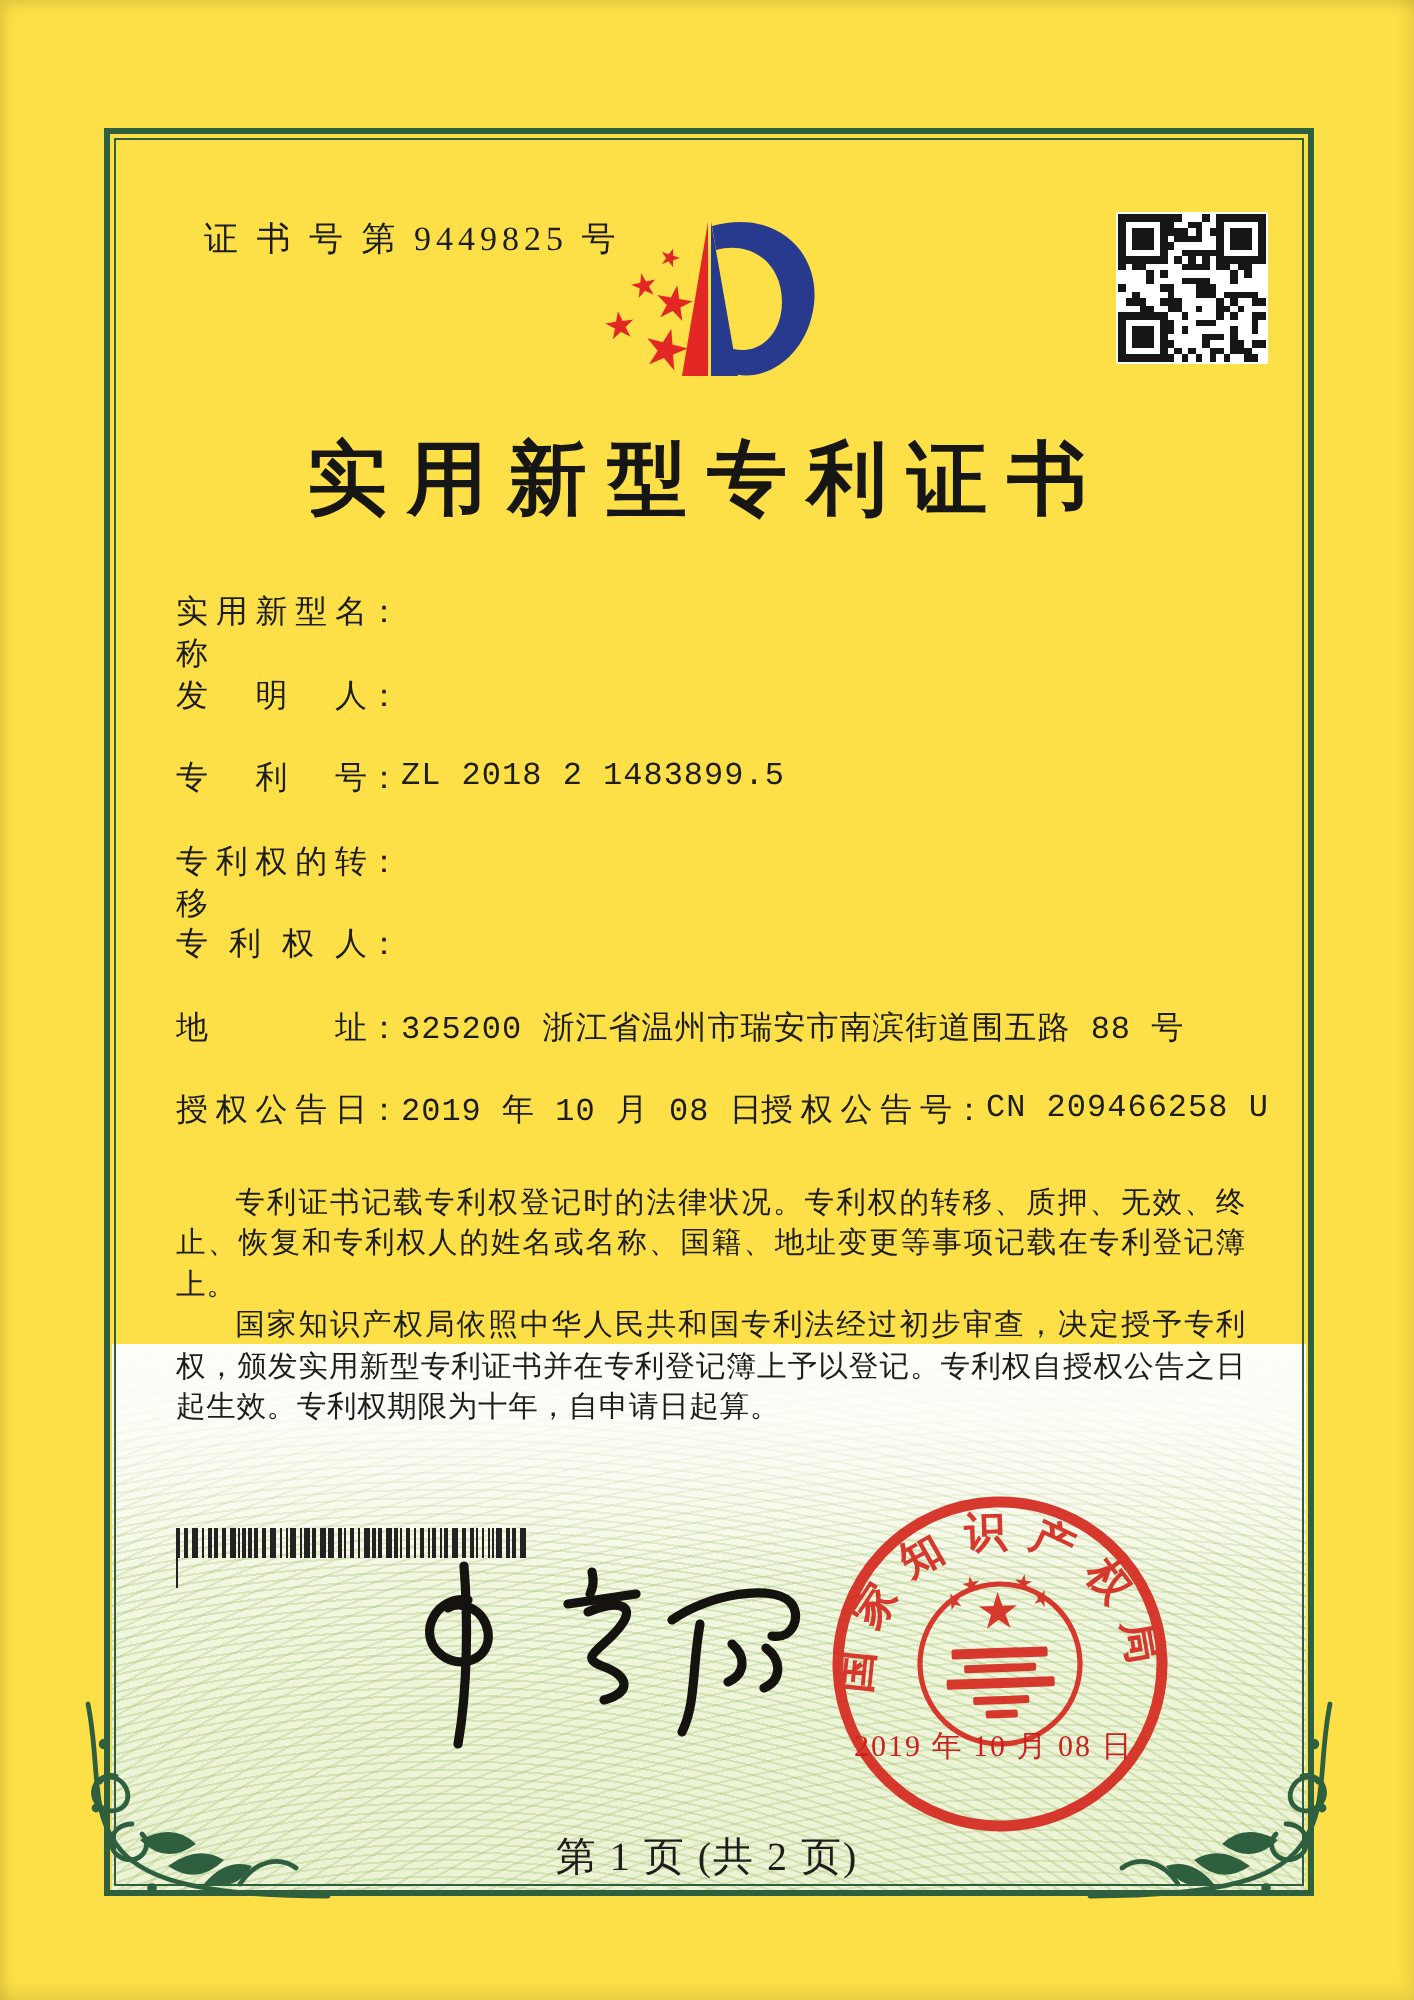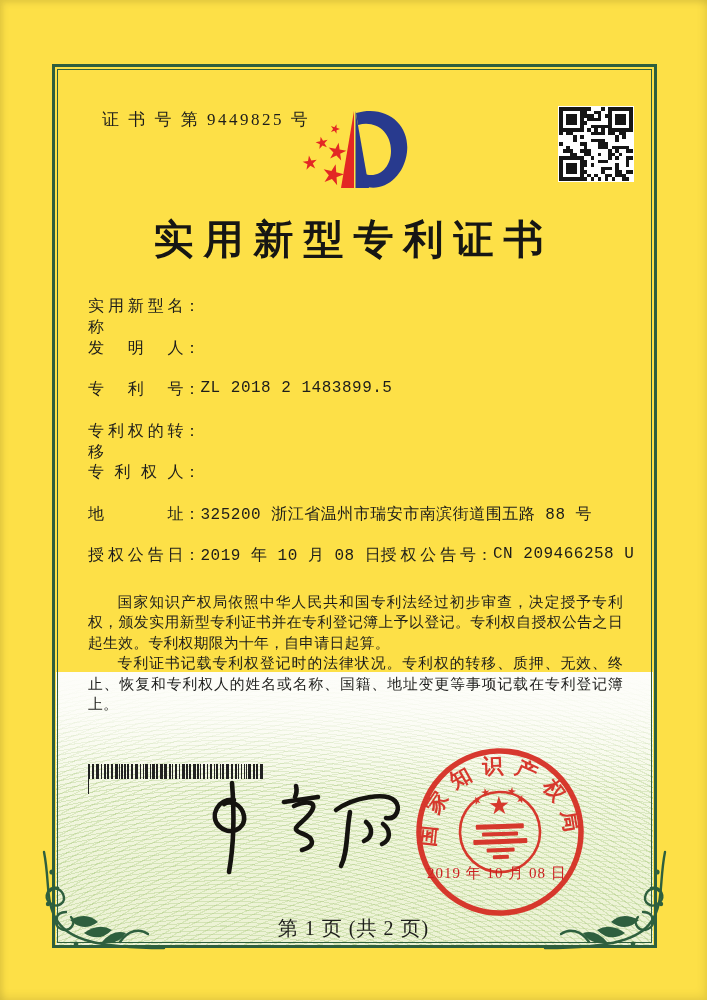--- a/index.html
+++ b/index.html
@@ -597,22 +597,22 @@
           <span class="fcolon">：</span>
         <span class="fvalue fixed">2019 年 10 月 08 日</span>
         <span class="fgap"></span>
         <span class="flabel">授权公告号</span>
           <span class="fcolon">：</span>
         <span class="fvalue">CN 209466258 U</span>
       </div>
     </div>
 
     <div class="paras">
+      <p>专利证书记载专利权登记时的法律状况。专利权的转移、质押、无效、终止、恢复和专利权人的姓名或名称、国籍、地址变更等事项记载在专利登记簿上。</p>
       <p>国家知识产权局依照中华人民共和国专利法经过初步审查，决定授予专利权，颁发实用新型专利证书并在专利登记簿上予以登记。专利权自授权公告之日起生效。专利权期限为十年，自申请日起算。</p>
-      <p>专利证书记载专利权登记时的法律状况。专利权的转移、质押、无效、终止、恢复和专利权人的姓名或名称、国籍、地址变更等事项记载在专利登记簿上。</p>
     </div>
 
     <div class="barcode"><span style="width: 2px; margin-right: 2px;"></span><span style="width: 2px; margin-right: 2px;"></span><span style="width: 3px; margin-right: 2px;"></span><span style="width: 1px; margin-right: 2px;"></span><span style="width: 2px; margin-right: 1px;"></span><span style="width: 2px; margin-right: 2px;"></span><span style="width: 2px; margin-right: 2px;"></span><span style="width: 3px; margin-right: 1px;"></span><span style="width: 1px; margin-right: 1px;"></span><span style="width: 2px; margin-right: 1px;"></span><span style="width: 2px; margin-right: 1px;"></span><span style="width: 2px; margin-right: 2px;"></span><span style="width: 2px; margin-right: 2px;"></span><span style="width: 3px; margin-right: 2px;"></span><span style="width: 1px; margin-right: 2px;"></span><span style="width: 1px; margin-right: 1px;"></span><span style="width: 3px; margin-right: 2px;"></span><span style="width: 1px; margin-right: 1px;"></span><span style="width: 3px; margin-right: 1px;"></span><span style="width: 2px; margin-right: 2px;"></span><span style="width: 3px; margin-right: 1px;"></span><span style="width: 3px; margin-right: 2px;"></span><span style="width: 2px; margin-right: 1px;"></span><span style="width: 1px; margin-right: 2px;"></span><span style="width: 2px; margin-right: 2px;"></span><span style="width: 1px; margin-right: 2px;"></span><span style="width: 3px; margin-right: 1px;"></span><span style="width: 2px; margin-right: 1px;"></span><span style="width: 2px; margin-right: 2px;"></span><span style="width: 3px; margin-right: 1px;"></span><span style="width: 2px; margin-right: 1px;"></span><span style="width: 1px; margin-right: 2px;"></span><span style="width: 2px; margin-right: 2px;"></span><span style="width: 1px; margin-right: 2px;"></span><span style="width: 2px; margin-right: 2px;"></span><span style="width: 1px; margin-right: 1px;"></span><span style="width: 2px; margin-right: 2px;"></span><span style="width: 1px; margin-right: 1px;"></span><span style="width: 2px; margin-right: 2px;"></span><span style="width: 3px; margin-right: 2px;"></span><span style="width: 2px; margin-right: 2px;"></span><span style="width: 2px; margin-right: 1px;"></span><span style="width: 1px; margin-right: 2px;"></span><span style="width: 1px; margin-right: 2px;"></span><span style="width: 1px; margin-right: 1px;"></span><span style="width: 1px; margin-right: 1px;"></span><span style="width: 3px; margin-right: 2px;"></span><span style="width: 2px; margin-right: 1px;"></span><span style="width: 2px; margin-right: 2px;"></span><span style="width: 3px; margin-right: 2px;"></span><span style="width: 1px; margin-right: 2px;"></span></div>
 
 
     <svg class="signature" viewBox="0 0 250 104">
       <g stroke="#15130f" fill="none" stroke-width="4.6" stroke-linecap="round" stroke-linejoin="round">
         <path d="M56,24 C40,22 31,40 41,50 C51,60 68,54 66,40 C64,28 52,24 46,28"></path>
         <path d="M54,7 C56,32 56,68 51,96"></path>
         <path d="M106,26 L140,21"></path>

